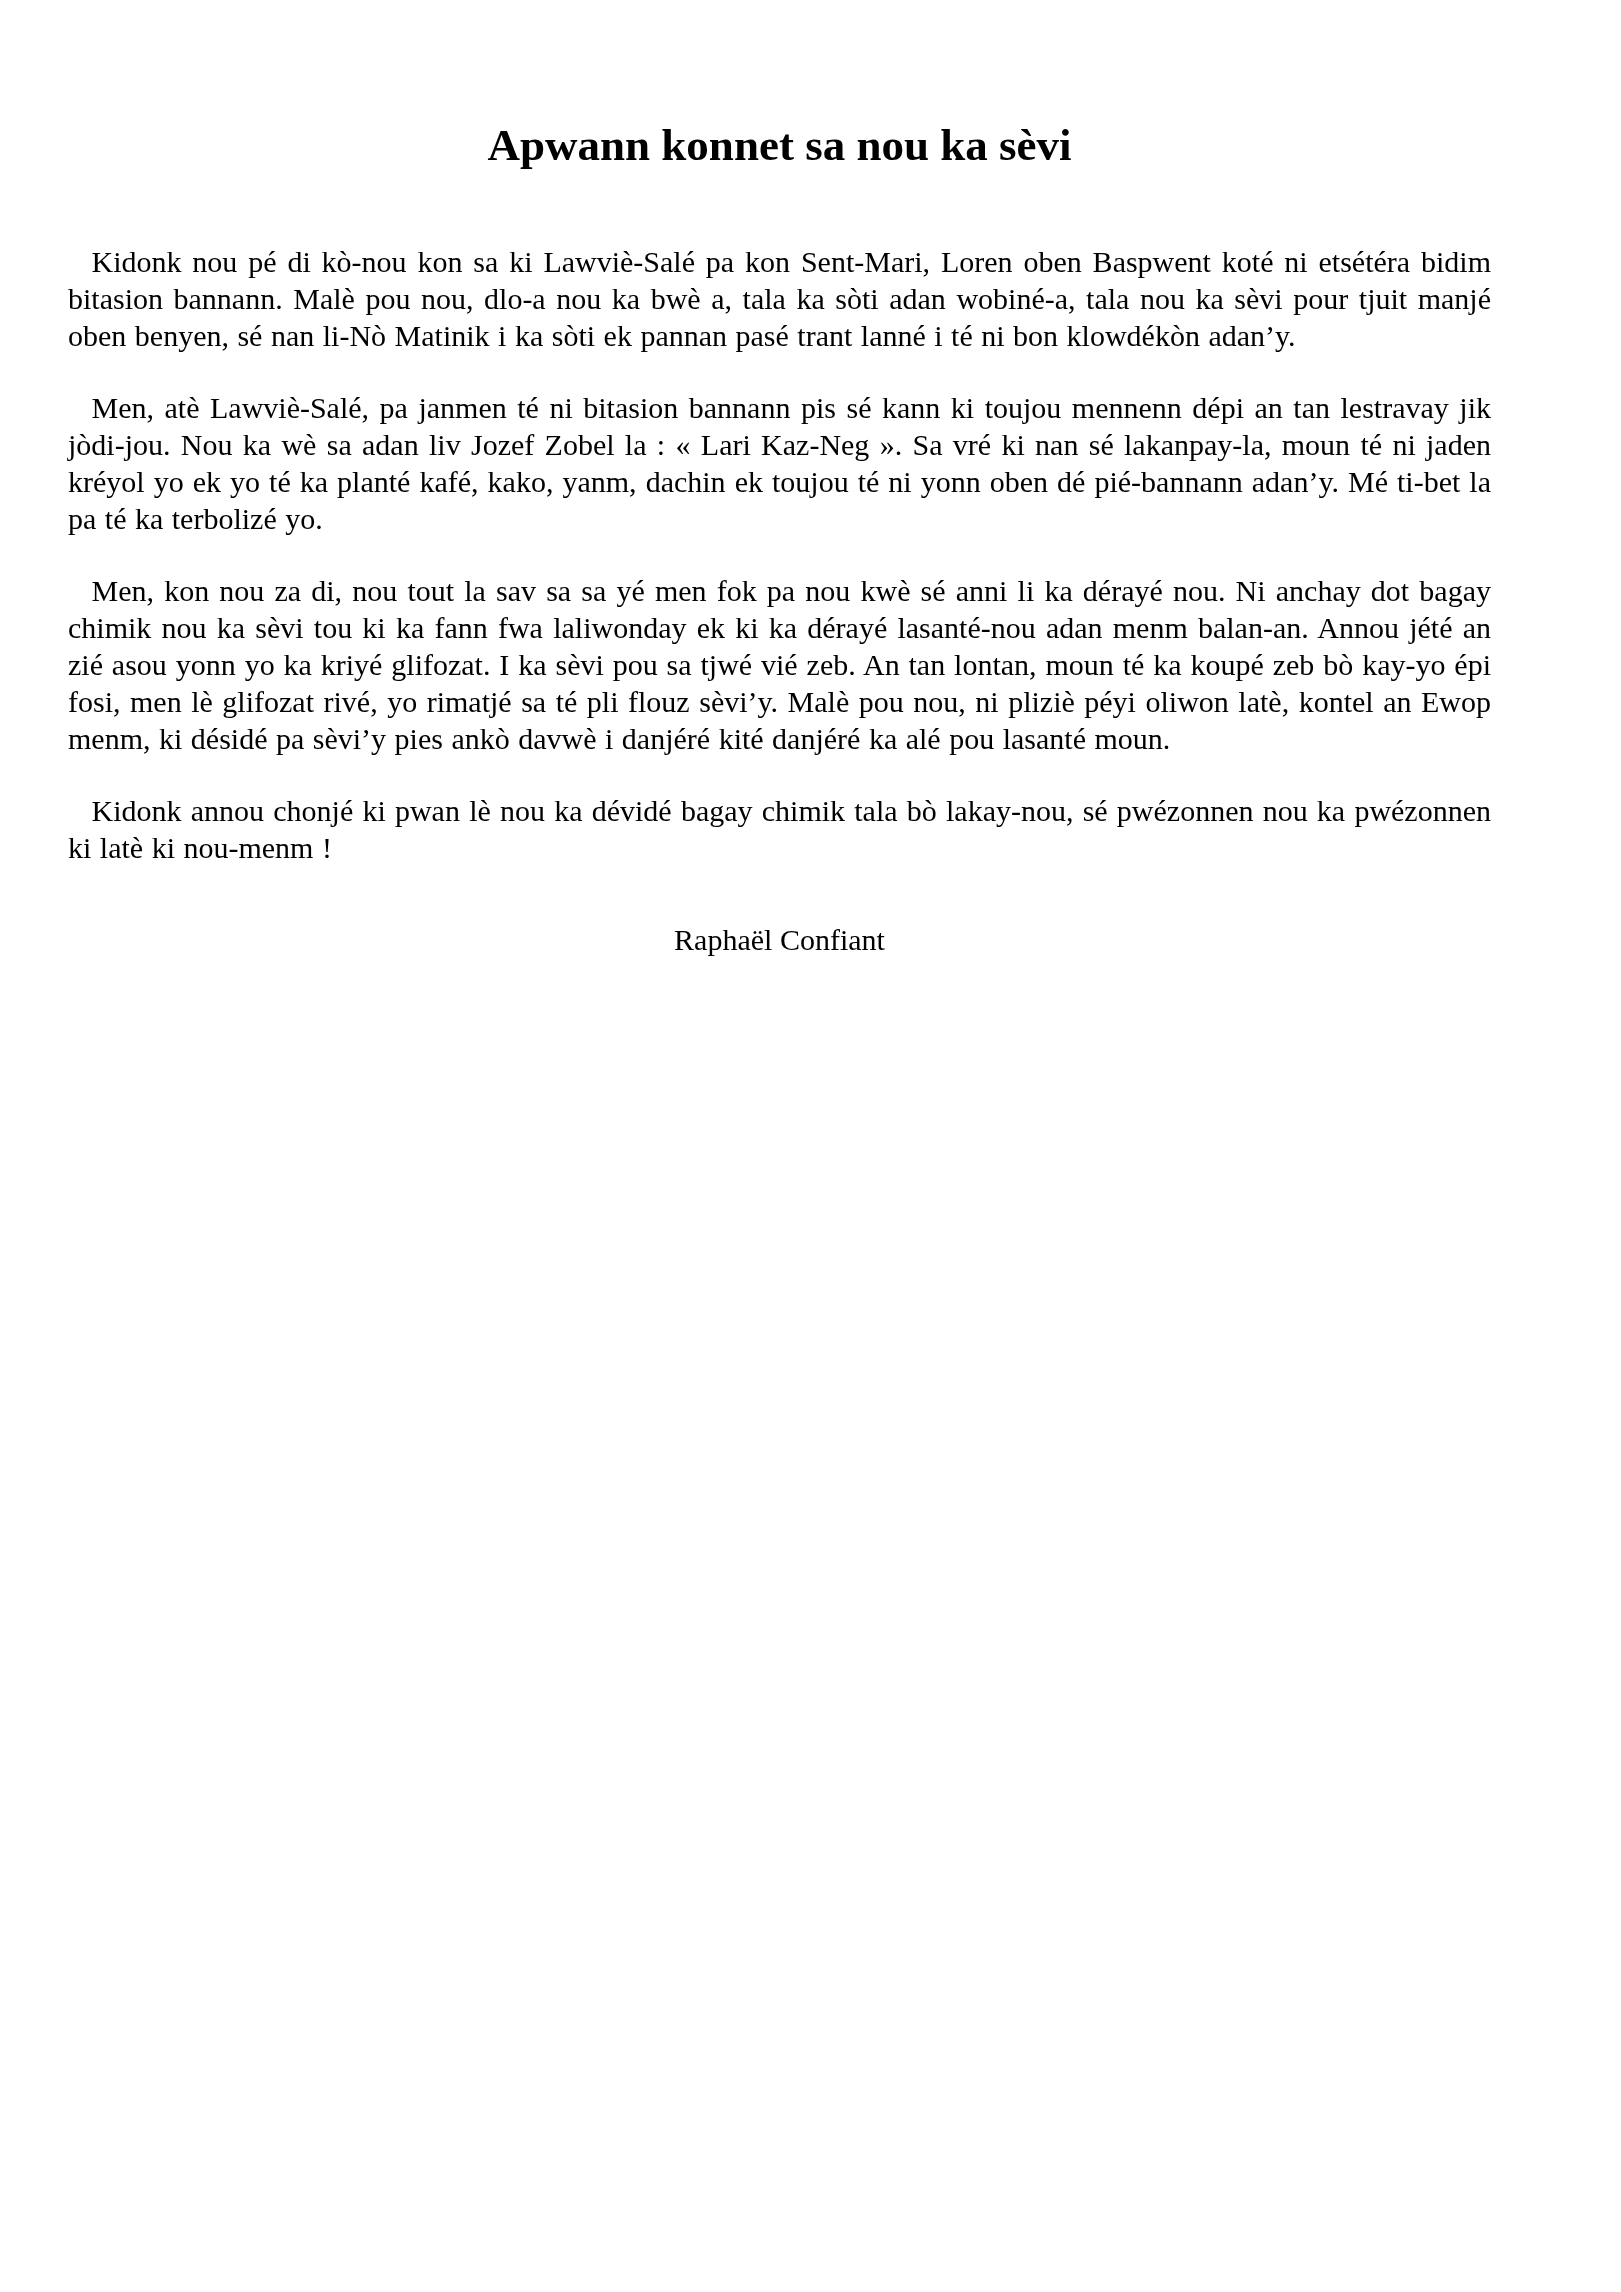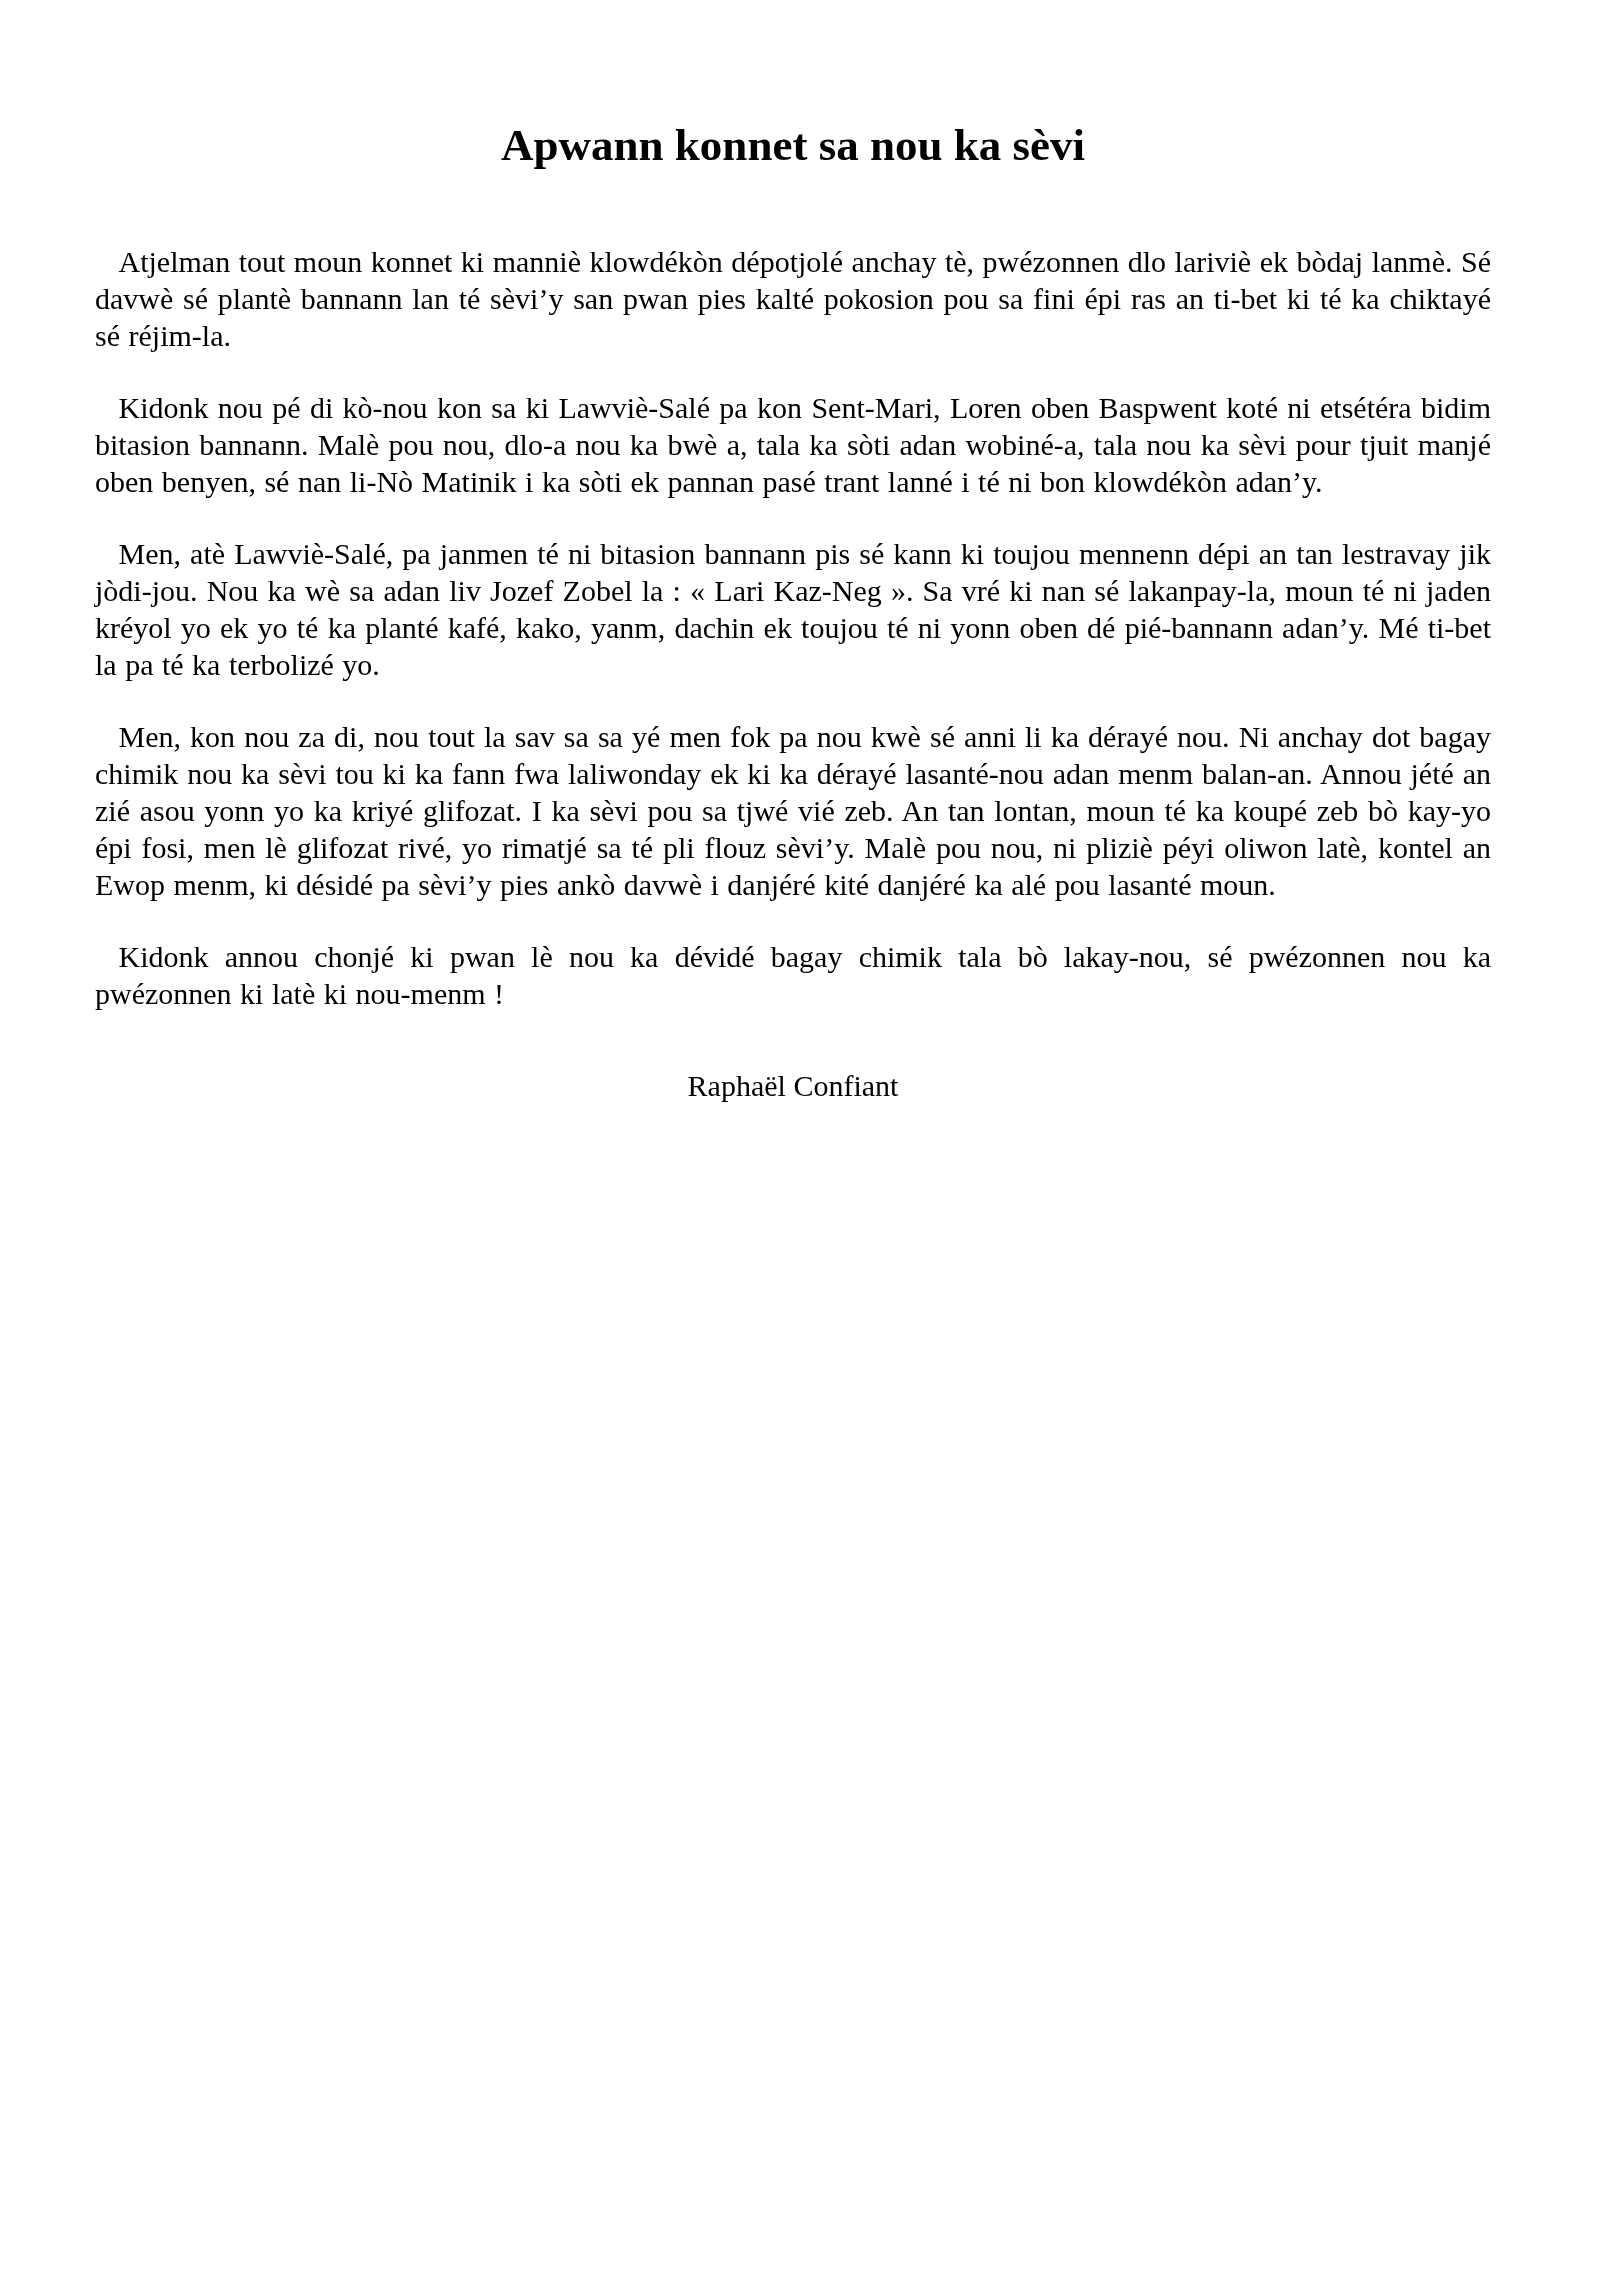--- a/index.html
+++ b/index.html
@@ -9,21 +9,21 @@
   }
   .page {
     position: relative;
     width: 1621px;
     height: 2293px;
     margin: 0 auto;
     background: #ffffff;
     color: #000000;
     font-family: "Liberation Serif", "DejaVu Serif", serif;
     box-sizing: border-box;
-    padding: 118px 130px 0 95px;
+    padding: 118px 130px 0 68px;
   }
   .doc-title {
     text-align: center;
     font-weight: bold;
     font-size: 45px;
     line-height: 1.2;
     margin: 0 0 71px 0;
     letter-spacing: 0px;
   }
   .doc-body p.para {
@@ -41,21 +41,20 @@
     margin: 55px 0 8px 0;
   }
 </style>
 </head>
 <body>
 
 <div class="page">
   <h1 class="doc-title">Apwann konnet sa nou ka sèvi</h1>
 
   <div class="doc-body">
-    <p class="para">Atjelman tout moun konnet ki manniè klowdékòn dépotjolé anchay tè, pwézonnen dlo lariviè ek bòdaj lanmè. Sé davwè sé plantè bannann lan té sèvi’y san pwan pies kalté pokosion pou sa fini épi ras an ti-bet ki té ka chiktayé sé réjim-la.</p>
     <p class="para">Kidonk nou pé di kò-nou kon sa ki Lawviè-Salé pa kon Sent-Mari, Loren oben Baspwent koté ni etsétéra bidim bitasion bannann. Malè pou nou, dlo-a nou ka bwè a, tala ka sòti adan wobiné-a, tala nou ka sèvi pour tjuit manjé oben benyen, sé nan li-Nò Matinik i ka sòti ek pannan pasé trant lanné i té ni bon klowdékòn adan’y.</p>
     <p class="para">Men, atè Lawviè-Salé, pa janmen té ni bitasion bannann pis sé kann ki toujou mennenn dépi an tan lestravay jik jòdi-jou. Nou ka wè sa adan liv Jozef Zobel la : « Lari Kaz-Neg ». Sa vré ki nan sé lakanpay-la, moun té ni jaden kréyol yo ek yo té ka planté kafé, kako, yanm, dachin ek toujou té ni yonn oben dé pié-bannann adan’y. Mé ti-bet la pa té ka terbolizé yo.</p>
     <p class="para">Men, kon nou za di, nou tout la sav sa sa yé men fok pa nou kwè sé anni li ka dérayé nou. Ni anchay dot bagay chimik nou ka sèvi tou ki ka fann fwa laliwonday ek ki ka dérayé lasanté-nou adan menm balan-an. Annou jété an zié asou yonn yo ka kriyé glifozat. I ka sèvi pou sa tjwé vié zeb. An tan lontan, moun té ka koupé zeb bò kay-yo épi fosi, men lè glifozat rivé, yo rimatjé sa té pli flouz sèvi’y. Malè pou nou, ni pliziè péyi oliwon latè, kontel an Ewop menm, ki désidé pa sèvi’y pies ankò davwè i danjéré kité danjéré ka alé pou lasanté moun.</p>
     <p class="para">Kidonk annou chonjé ki pwan lè nou ka dévidé bagay chimik tala bò lakay-nou, sé pwézonnen nou ka pwézonnen ki latè ki nou-menm !</p>
   </div>
 
   <div class="signature">Raphaël Confiant</div>
 </div>
 
 

